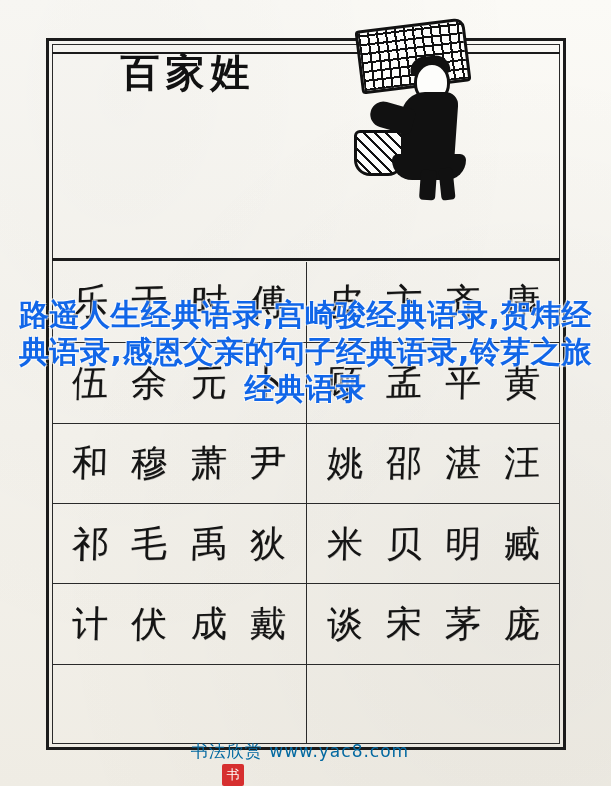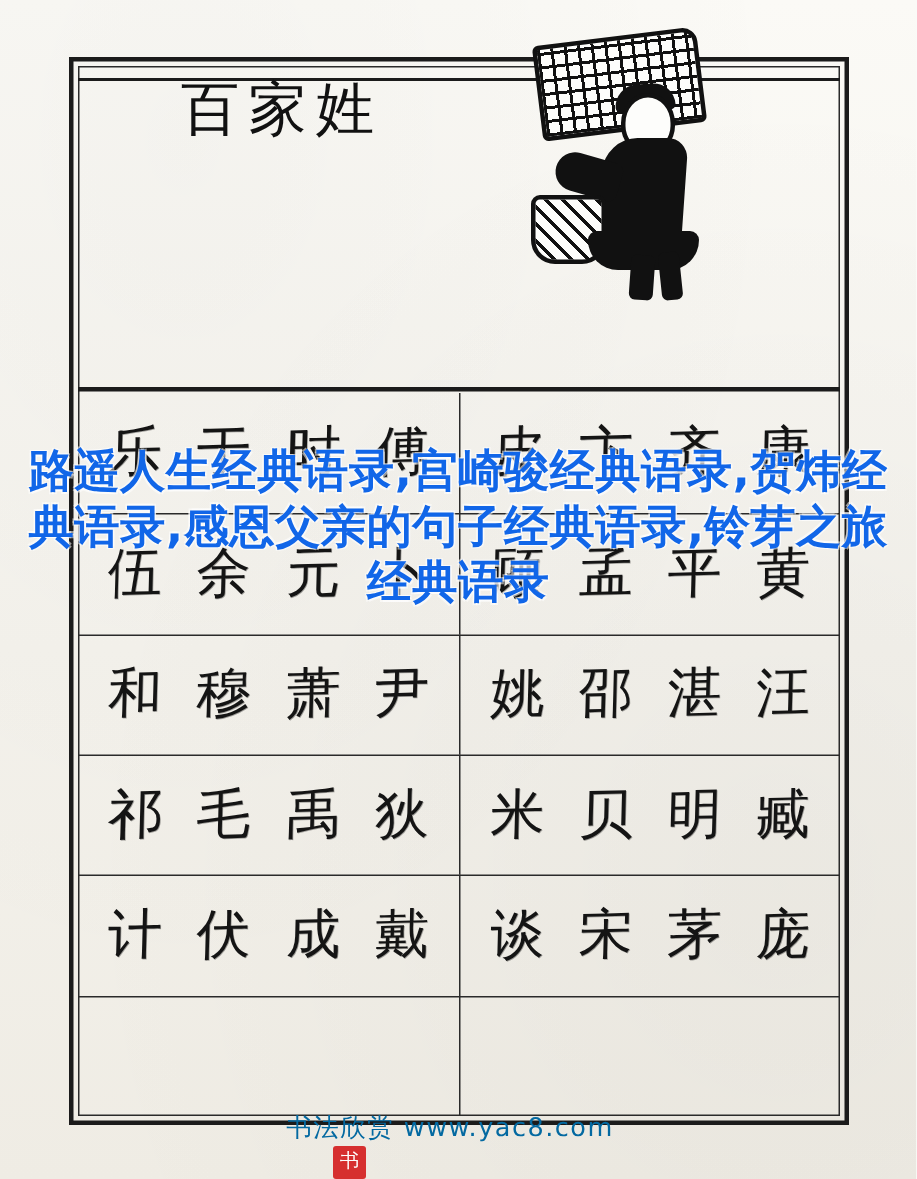--- a/index.html
+++ b/index.html
@@ -65,21 +65,21 @@
     position: absolute;
     left: 0; top: 214px; width: 508px; height: 3px;
     background: #1b1b1b;
   }
   .book-title {
     position: absolute;
     left: 58px; top: 46px;
     width: 260px;
     text-align: center;
     font-family: "DejaVu Serif", serif;
-    font-weight: 400;
+    font-weight: 700;
     font-size: 39px;
     letter-spacing: 6px;
     color: #111;
   }
   .book-subtitle {
     position: absolute;
     left: 58px; top: 128px;
     width: 260px;
     text-align: center;
     font-family: "DejaVu Serif", serif;

